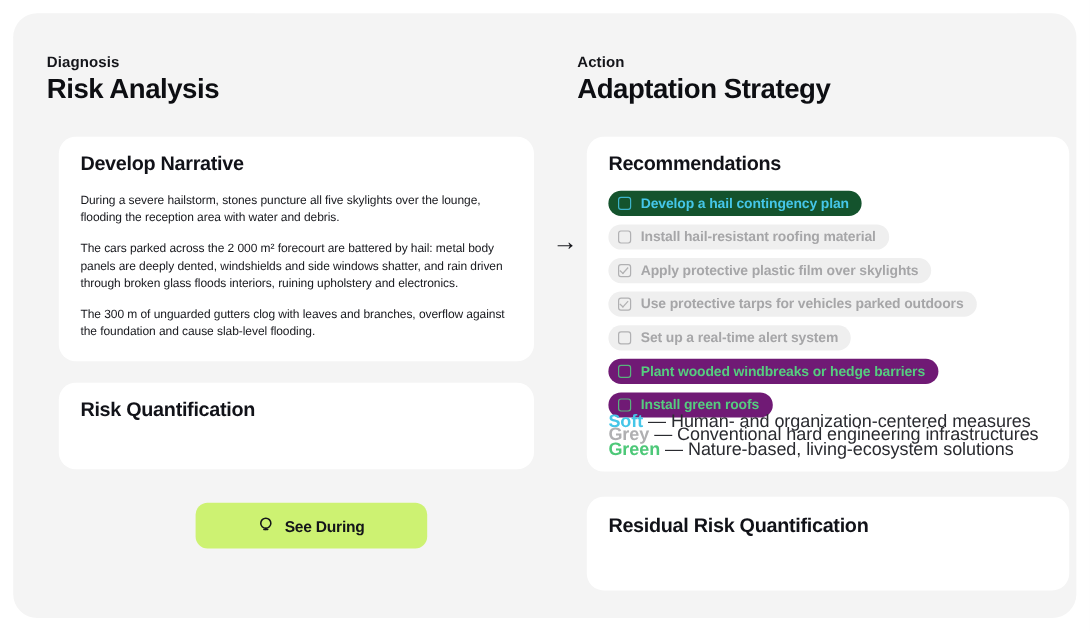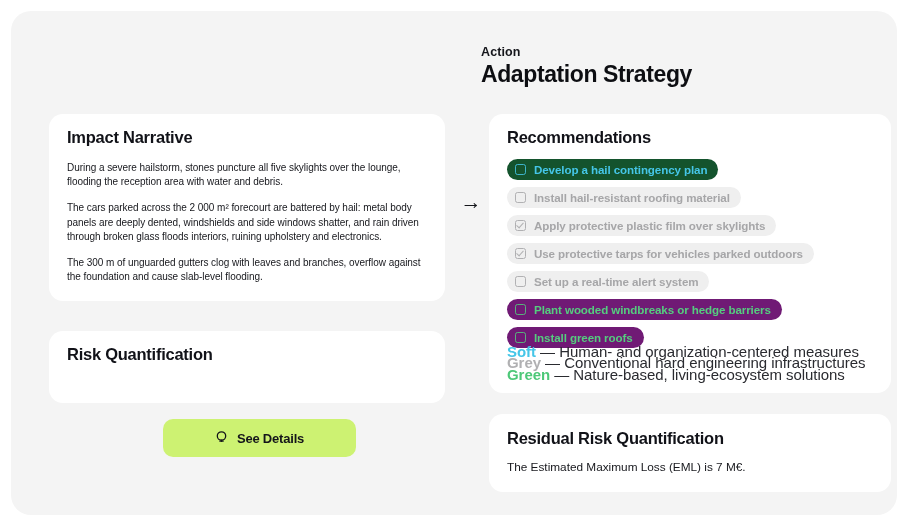--- a/index.html
+++ b/index.html
@@ -80,21 +80,21 @@
     line-height: 14.2px;
     color: #16171c;
     margin: 12px 0 0 0;
     letter-spacing: -0.05px;
   }
   .narr-para.first { margin-top: 14px; }
 
   .card-riskquant {
     position: absolute;
     left: 38px;
-    top: 320px;
+    top: 308px;
     width: 396px;
     height: 72px;
     padding: 14px 18px 0 18px;
   }
   .quant-line {
     font-size: 11.8px;
     line-height: 16px;
     color: #16171c;
     margin: 11px 0 0 0;
   }
@@ -216,41 +216,45 @@
     height: 78px;
     padding: 15px 18px 0 18px;
   }
 </style>
 </head>
 <body>
 
 <div id="page">
   <div class="outer-panel">
 
+    <div class="col col-left">
+      <div class="eyebrow">Diagnosis</div>
+      <div class="col-title">Risk Analysis</div>
+    </div>
 
     <div class="card card-narrative">
-      <div class="card-title">Impact Narrative</div>
+      <div class="card-title">Develop Narrative</div>
       <p class="narr-para first">During a severe hailstorm, stones puncture all five skylights over the lounge, flooding the reception area with water and debris.</p>
       <p class="narr-para">The cars parked across the 2 000 m² forecourt are battered by hail: metal body panels are deeply dented, windshields and side windows shatter, and rain driven through broken glass floods interiors, ruining upholstery and electronics.</p>
       <p class="narr-para">The 300 m of unguarded gutters clog with leaves and branches, overflow against the foundation and cause slab-level flooding.</p>
     </div>
 
     <div class="card card-riskquant">
       <div class="card-title">Risk Quantification</div>
     </div>
 
     <button class="details-btn">
       <span class="bulb-icon">
         <svg width="13" height="14" viewBox="0 0 13 14" fill="none" xmlns="http://www.w3.org/2000/svg">
           <circle cx="6.5" cy="6" r="4.2" stroke="#14151a" stroke-width="1.3"></circle>
           <path d="M4.9 11.2h3.2" stroke="#14151a" stroke-width="1.3" stroke-linecap="round"></path>
           <path d="M6.5 10.2v1.1" stroke="#14151a" stroke-width="1.3" stroke-linecap="round"></path>
         </svg>
       </span>
-      <span class="btn-label">See Details</span>
+      <span class="btn-label">See During</span>
     </button>
 
     <div class="arrow-between">→</div>
 
     <div class="col col-right">
       <div class="eyebrow">Action</div>
       <div class="col-title">Adaptation Strategy</div>
     </div>
 
     <div class="card card-recs">
@@ -287,17 +291,16 @@
         </ul>
       <div class="legend" id="rec-legend">
           <div class="legend-row"><span class="legend-key soft">Soft</span><span class="legend-desc"> — Human- and organization-centered measures</span></div>
           <div class="legend-row"><span class="legend-key grey">Grey</span><span class="legend-desc"> — Conventional hard engineering infrastructures</span></div>
           <div class="legend-row"><span class="legend-key green">Green</span><span class="legend-desc"> — Nature-based, living-ecosystem solutions</span></div>
         </div>
     </div>
 
     <div class="card card-residual">
       <div class="card-title">Residual Risk Quantification</div>
-      <p class="quant-line">The Estimated Maximum Loss (EML) is 7 M€.</p>
     </div>
 
   </div>
 </div>
 
 </body></html>

